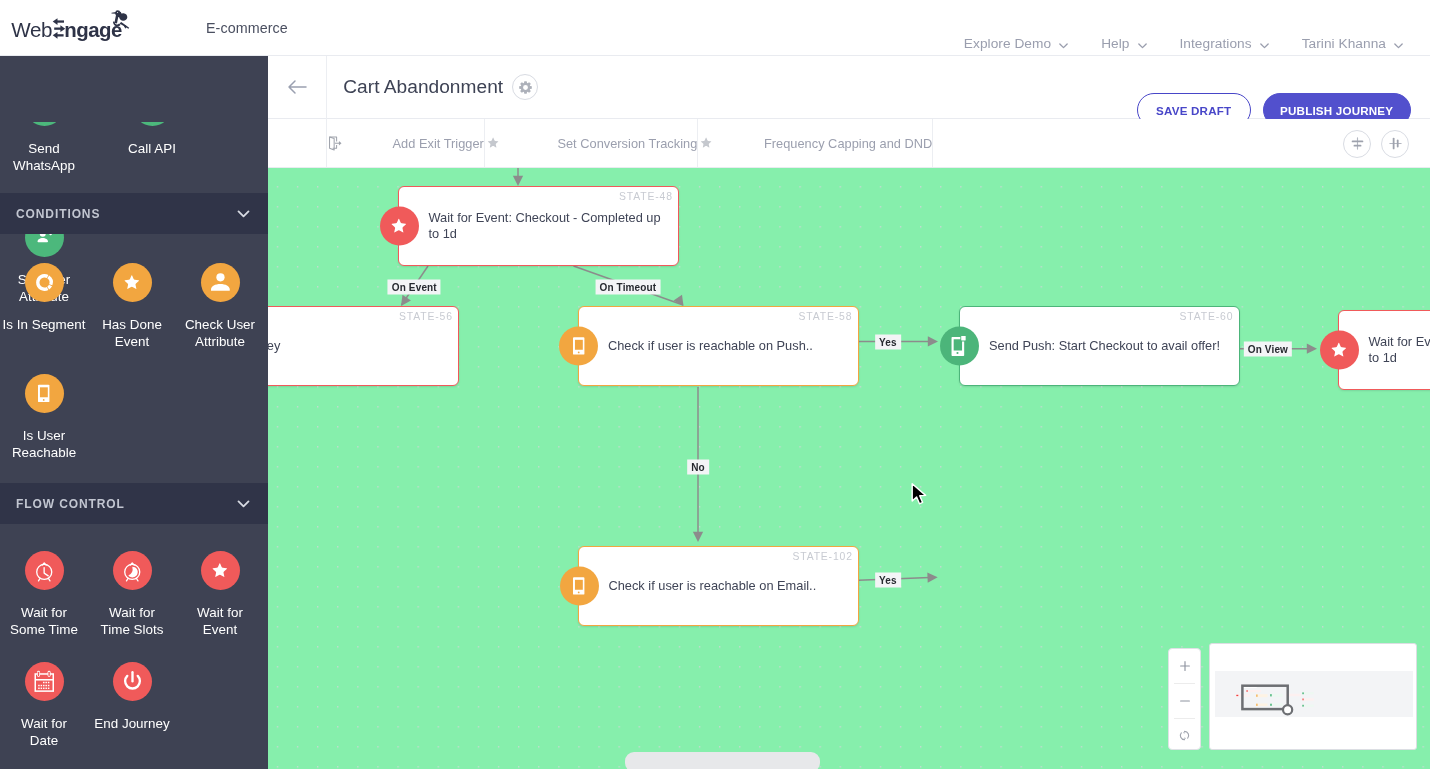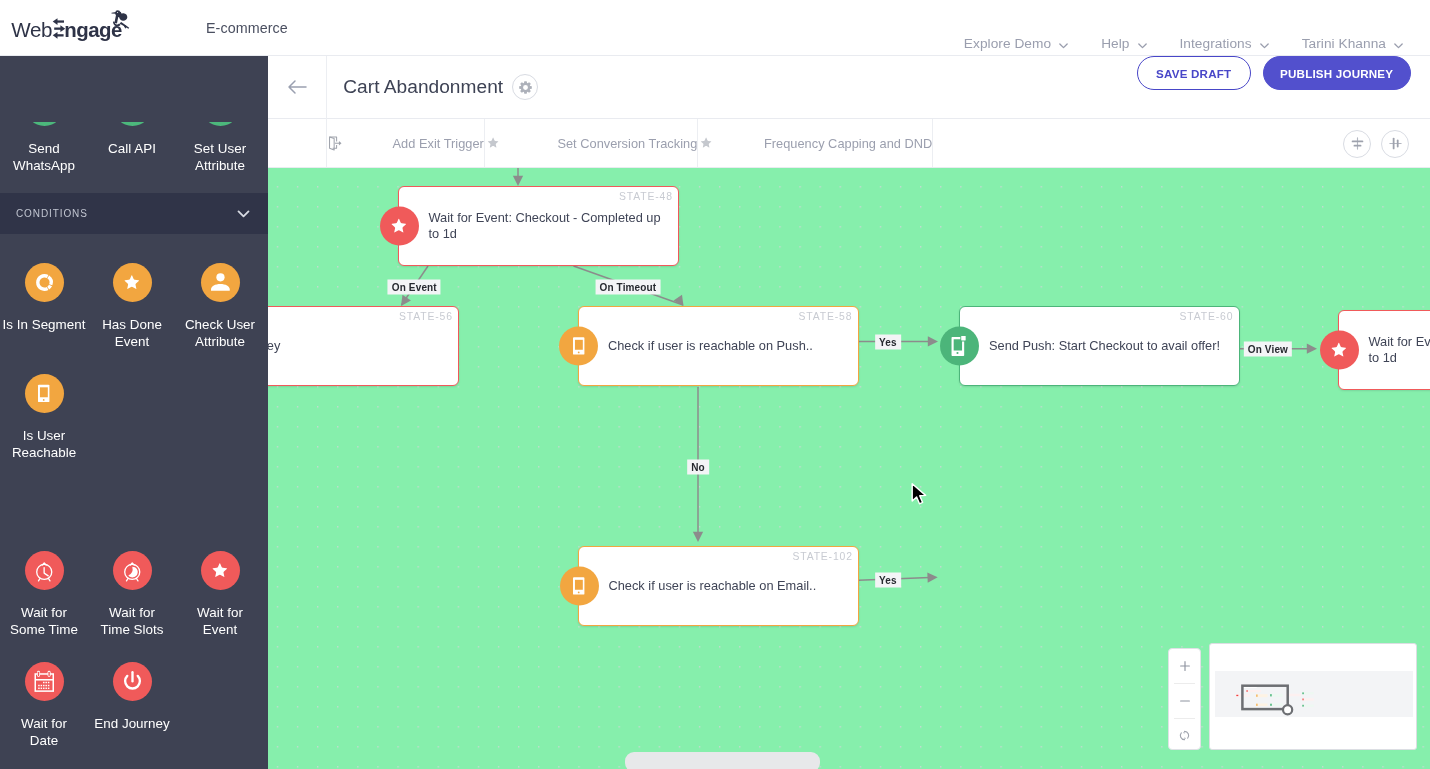--- a/index.html
+++ b/index.html
@@ -57,42 +57,42 @@
     font-size:13.4px; color:#ffffff; text-align:center; line-height:17.2px;
     width:88px; letter-spacing:0.02px;
   }
   .tile .lbl .ln { display:block; white-space:nowrap; }
   .section-head {
     position:absolute; left:0; width:268px; height:41px; background:#303448;
     display:flex; align-items:center; justify-content:space-between;
     padding:0 17px 0 16px;
   }
   .section-head .t {
-    font-size:10px; color:#c2c6d1; font-weight:normal; letter-spacing:0.9px;
+    font-size:12px; color:#c2c6d1; font-weight:bold; letter-spacing:0.9px;
   }
   .section-head .sec-caret { color:#d7dae2; display:flex; }
   .section-head .sec-caret svg { width:15px; height:15px; }
 
   
   .mainhdr {
     position:absolute; left:268px; top:56px; width:1162px; height:63px;
     background:#fff; border-bottom:1px solid #e9ebf0; display:flex; align-items:center;
   }
   .backcell {
     width:58.9px; height:63px; border-right:1px solid #eceef2;
     display:flex; align-items:center; justify-content:center;
   }
   .jtitle {
     margin-left:16.4px; font-size:19.1px; color:#3d4254; letter-spacing:0.04px;
   }
   .gearbtn {
     margin-left:9px; width:26px; height:26px; border-radius:50%;
     border:1px solid #d8dbe2; display:flex; align-items:center; justify-content:center;
   }
-  .hdr-actions { position:absolute; right:19.4px; top:0; height:63px; display:flex; align-items:flex-start; gap:12.2px; }
+  .hdr-actions { position:absolute; right:19.4px; top:8px; height:63px; display:flex; align-items:flex-end; gap:12.2px; }
   .btn-outline {
     width:113.7px; height:34px; border-radius:17px; border:1.6px solid #4846c8;
     color:#4846c8; font-size:11.6px; font-weight:bold; letter-spacing:0.2px;
     display:flex; align-items:center; justify-content:center; background:#fff;
   }
   .btn-solid {
     width:147.9px; height:34px; border-radius:17px; border:1px solid #5250cd;
     background:#5250cd; color:#fff; font-size:11.6px; font-weight:bold; letter-spacing:0.2px;
     display:flex; align-items:center; justify-content:center;
   }
@@ -219,21 +219,21 @@
           <span>Tarini Khanna</span>
           <span class="caret"><svg viewBox="0 0 12 12" width="11" height="11">
               <path d="M2 4.3 L6 8.3 L10 4.3" fill="none" stroke="currentColor" stroke-width="1.45" stroke-linecap="round" stroke-linejoin="round"></path>
             </svg></span>
         </div>
       </div>
   </div>
 
   <div class="sidebar">
     <div class="search-mask"></div>
-  <div class="grid" style="top:31px;left:0;">
+  <div class="grid" style="top:31px;left:0;gap:20px;">
         <div class="tile">
           <div class="circ" style="background:#4cb87c">
             <svg viewBox="0 0 24 24" width="21" height="21">
               <path fill="#fff" d="M12 2.6a9.3 9.3 0 0 0-8 14.1L2.8 21.4l4.9-1.2A9.3 9.3 0 1 0 12 2.6zm5.4 13.2c-.23.65-1.35 1.25-1.86 1.3-.5.05-.96.23-3.25-.68-2.74-1.08-4.47-3.83-4.6-4-.13-.18-1.1-1.46-1.1-2.79 0-1.33.7-1.98.94-2.25.25-.27.54-.34.72-.34h.52c.17 0 .4-.06.62.47l.86 2.08c.07.15.12.32.02.5l-.32.5c-.1.15-.22.32-.1.54.13.22.56.92 1.2 1.5.83.73 1.52.96 1.74 1.07.22.1.35.1.48-.06l.68-.8c.18-.2.35-.15.58-.07l2 .95c.23.12.39.17.45.27.05.1.05.58-.18 1.23z"></path>
             </svg>
           </div>
           <div class="lbl">
             <span class="ln">Send</span>
             <span class="ln">WhatsApp</span>
           </div>
@@ -315,20 +315,28 @@
               <rect x="5.9" y="1.95" width="13.5" height="20.6" rx="1.1" fill="#fff"></rect>
               <rect x="8.2" y="5.1" width="9.3" height="11.75" fill="#f2a640"></rect>
               <circle cx="12.65" cy="20.0" r="1.05" fill="#f2a640"></circle>
             </svg>
           </div>
           <div class="lbl">
             <span class="ln">Is User</span>
             <span class="ln">Reachable</span>
           </div>
         </div>
+      </div>
+      <div class="section-head" style="top:427px">
+        <span class="t">FLOW CONTROL</span>
+        <span class="sec-caret">
+          <svg viewBox="0 0 12 12" width="11" height="11">
+            <path d="M2 4.3 L6 8.3 L10 4.3" fill="none" stroke="currentColor" stroke-width="1.45" stroke-linecap="round" stroke-linejoin="round"></path>
+          </svg>
+        </span>
       </div>
       <div class="grid" style="top:495px">
         <div class="tile">
           <div class="circ" style="background:#f05a5a">
             <svg viewBox="0 0 24 24" width="22" height="22">
               <g fill="none" stroke="#fff" stroke-width="1.45" stroke-linecap="round" stroke-linejoin="round">
                 <circle cx="12.25" cy="13.0" r="8.2"></circle>
                 <path d="M10.0 5.6 L12.25 3.2 L14.5 5.6"></path>
                 <path d="M7.6 20.2 L6.0 22.8 M16.9 20.2 L18.5 22.8"></path>
                 <path d="M12.15 8.3 V14.3 L16.6 17.3"></path>

